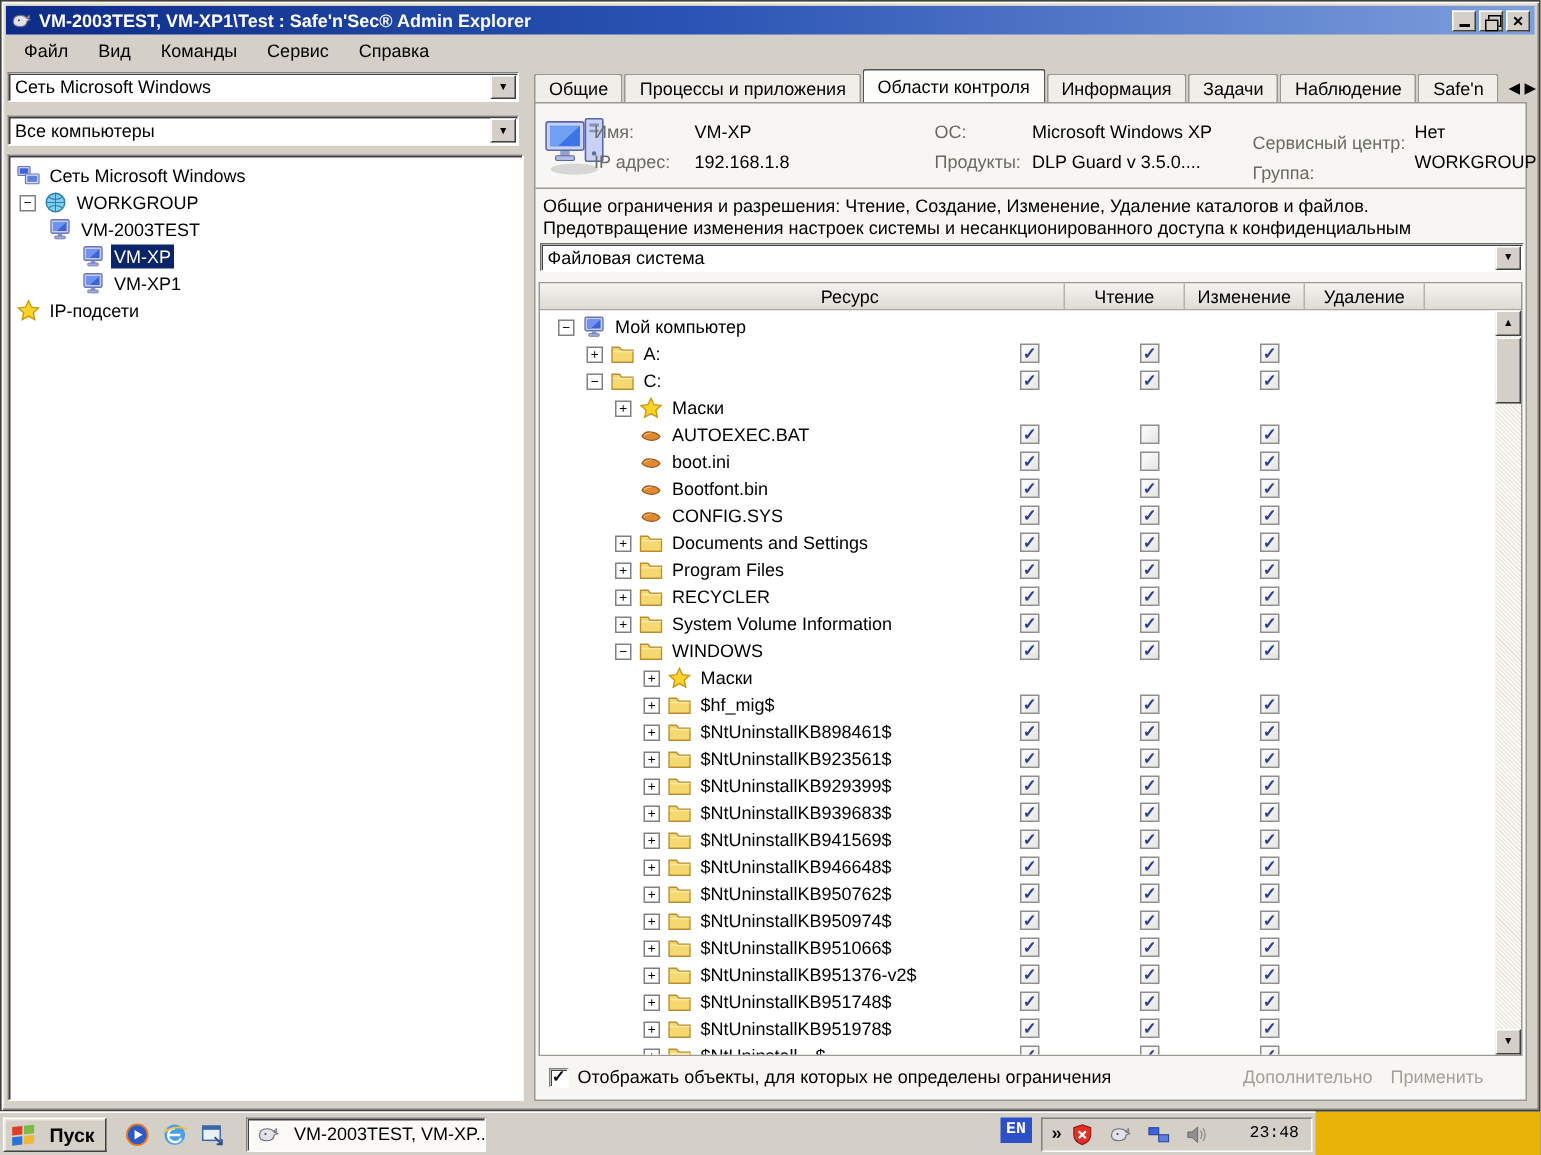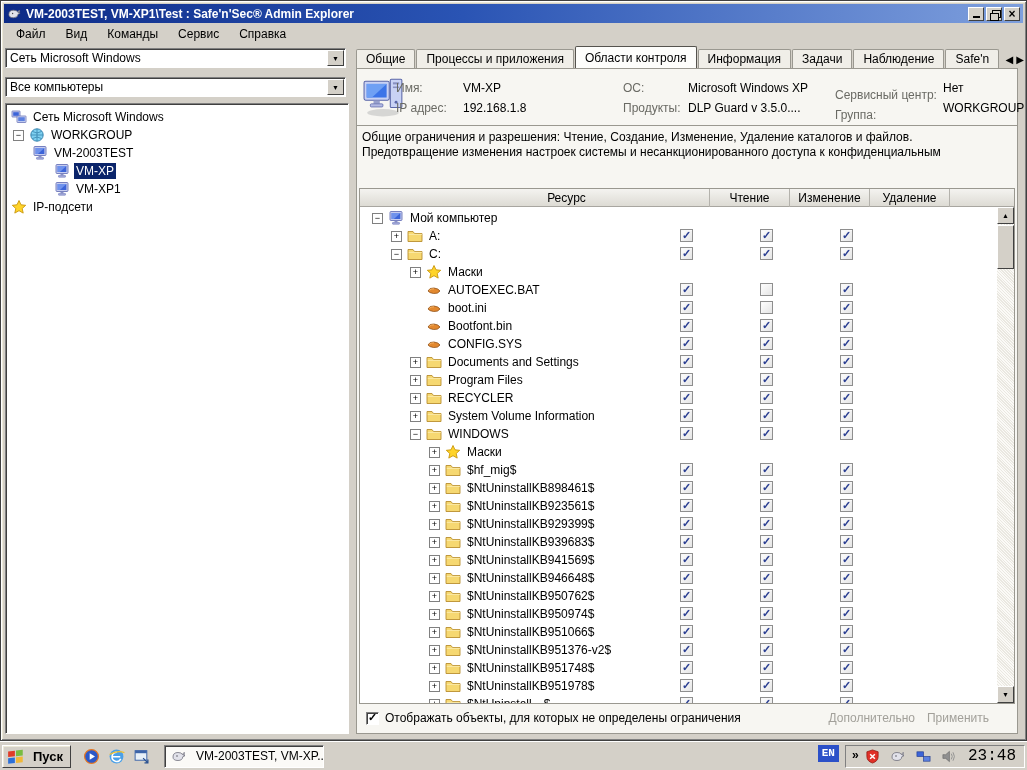--- a/index.html
+++ b/index.html
@@ -125,37 +125,37 @@
   .sb-thumb { position:absolute; left:0; top:18px; width:17px; height:44px; background:#D4D0C8;
     border:1px solid; border-color:#fff #404040 #404040 #fff; }
   
   .rp-footer { position:absolute; left:0; right:0; bottom:0; height:30px; display:flex; align-items:center; padding:0 28px 0 9px; }
   .chk { width:13px; height:13px; background:#fff; border:1px solid; border-color:#808080 #fff #fff #808080;
     box-shadow: inset 1px 1px 0 #404040; margin-right:6px; flex:none;
     display:flex; align-items:center; justify-content:center; }
   .chk.checked::before { content:"\2713"; font-size:11px; font-weight:bold; color:#000; margin-top:-1px; }
   .footer-links { margin-left:auto; display:flex; gap:12px; color:#A2A09A; }
   
-  .taskbar { position:absolute; left:0; top:741px; width:1027px; height:29px;
+  .taskbar { position:absolute; left:0; top:741px; width:877px; height:29px;
     background:#D4D0C8; border-top:1px solid #FFFFFF; display:flex; align-items:center; }
   .start-btn { margin-left:2px; height:23px; padding:0 7px 0 4px; background:#D4D0C8;
     border:1px solid; border-color:#fff #404040 #404040 #fff; box-shadow: inset 1px 1px 0 #ECE9D8;
     display:flex; align-items:center; gap:4px; font-weight:bold; font-size:13px; }
   .ql { display:flex; gap:8px; margin-left:12px; align-items:center; }
   .ql .ic { margin:0; width:17px; height:17px; }
   .task-btn { margin-left:14px; height:23px; width:160px; background:#FBFAF7;
     border:1px solid; border-color:#808080 #fff #fff #808080; box-shadow: inset 1px 1px 0 #404040;
     display:flex; align-items:center; gap:5px; padding:0 6px; font-size:12px; white-space:nowrap; overflow:hidden; }
   .tray { margin-left:auto; display:flex; align-items:flex-start;font-family:Liberation Mono, monospace; }
   .lang-badge { width:21px; height:17px; background:#2B50C8; color:#fff; font-size:11px; font-weight:bold;
     display:flex; align-items:center; justify-content:center; margin-right:6px; }
   .tray-box { height:23px; display:flex; align-items:center; gap:6px; padding:0 8px 0 6px; margin-right:2px;
     border:1px solid; border-color:#808080 #fff #fff #808080; }
   .chevron::before { content:"\00BB"; font-weight:bold; font-size:12px; }
-  .clock { font-size:16px; margin-left:2px; }
+  .clock { font-size:11px; margin-left:18px; }
 </style>
 </head>
 <body>
 
 <svg width="0" height="0" style="position:absolute">
   <symbol id="i-folder" viewBox="0 0 16 16">
     <path d="M1 3.5 h5 l1.5 2 h7.5 v8 h-14 z" fill="#F6D871" stroke="#B98E2F" stroke-width="0.9"></path>
     <path d="M1.8 6.4 h13" stroke="#FBEAA8" stroke-width="1"></path>
   </symbol>
   <symbol id="i-star" viewBox="0 0 16 16">
@@ -392,20 +392,24 @@
     <span class="info-value">WORKGROUP</span>
   </div>
 </div>
       </div>
 
       <div class="desc">
         <div>Общие ограничения и разрешения: Чтение, Создание, Изменение, Удаление каталогов и файлов.</div>
         <div>Предотвращение изменения настроек системы и несанкционированного доступа к конфиденциальным</div>
       </div>
 
+      <div class="combo" id="combo-scope" style="position:absolute;">
+        <span class="cval">Файловая система</span>
+        <span class="arrow-btn"></span>
+      </div>
 
       <div class="rtable">
         <div class="thead" id="thead">
   <span class="th" style="width: 286px;">
               <span>Ресурс</span>
             </span>
 
   <span class="th" style="width: 80px;">
               <span>Чтение</span>
             </span>

